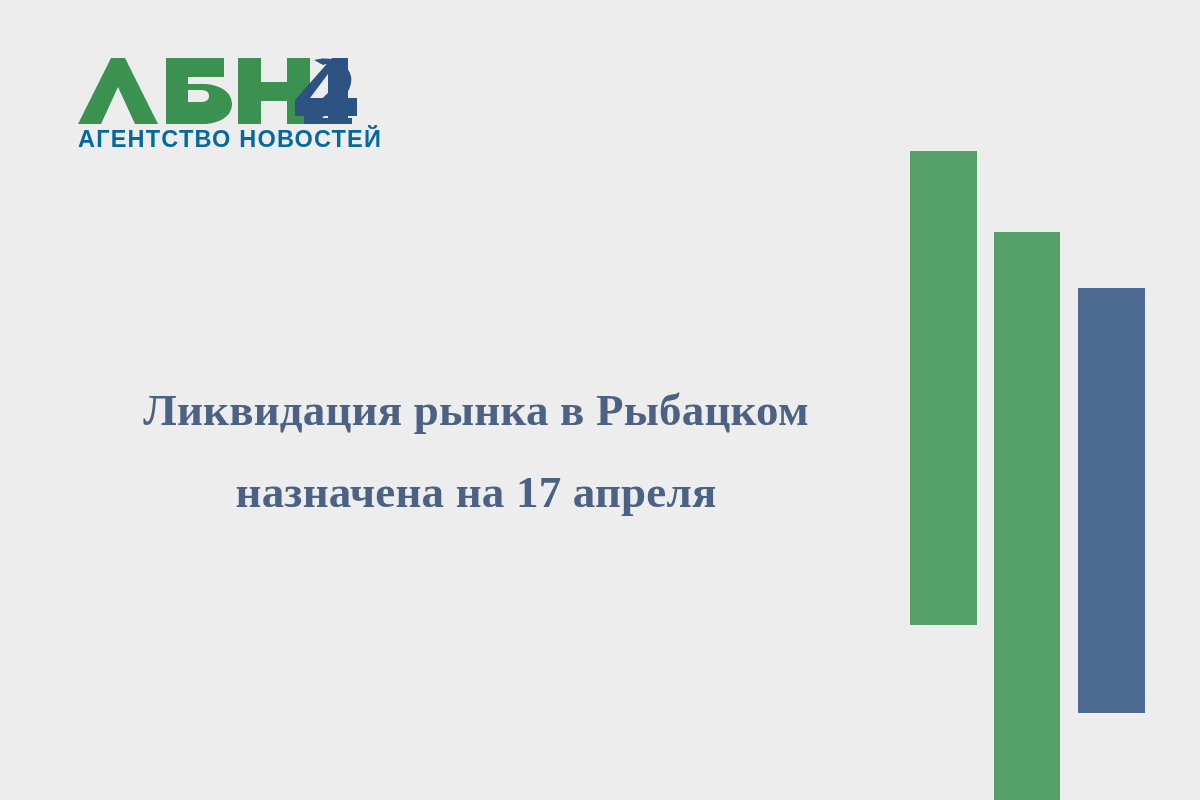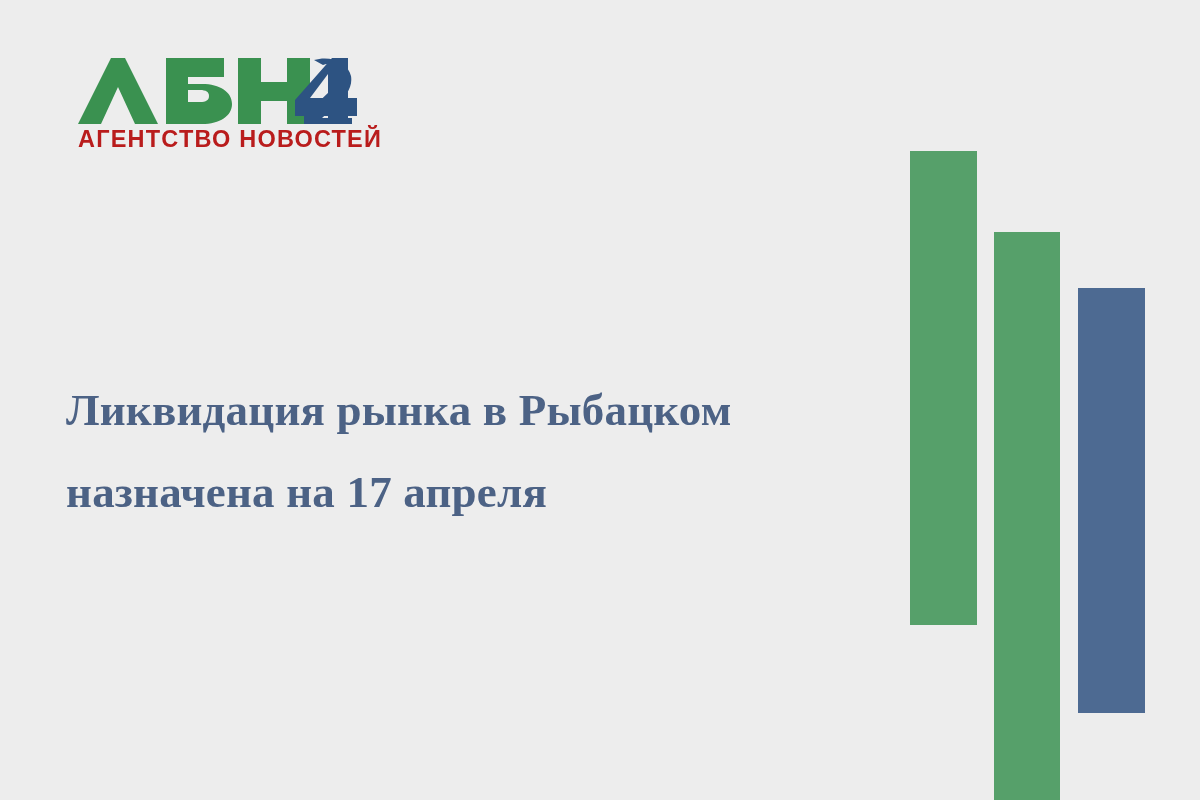--- a/index.html
+++ b/index.html
@@ -65,20 +65,21 @@
     position: absolute;
     left: 66px;
     top: 370px;
     width: 820px;
     font-family: "Liberation Serif", "DejaVu Serif", serif;
     font-size: 45px;
     font-weight: 700;
     line-height: 1.82;
     color: #4c6285;
     letter-spacing: 0.2px;
+    text-align: center;
   }
 </style>
 </head>
 <body style="background: rgb(237, 237, 237);">
 
 <div class="card" style="background: rgb(237, 237, 237);">
 
   <div class="bars">
     <div class="bar" id="bar-1" style="left: 910px; top: 151px; width: 67px; height: 474px; background: rgb(86, 160, 106);"></div>
     <div class="bar" id="bar-2" style="left: 994px; top: 232px; width: 66px; height: 568px; background: rgb(86, 160, 106);"></div>
@@ -94,21 +95,21 @@
                M110 44 h12 c6 0 9 -2 9 -6 c0 -4 -3 -6 -9 -6 h-12 Z" fill="#3a9150"></path>
 
       <path d="M160 0 h23 v24 h26 V0 h23 v66 h-23 V43 h-26 v23 h-23 Z" fill="#3a9150"></path>
 
       <path d="M241 2 c16 -5 34 2 37 16 c2 12 -6 21 -16 30 l-13 12 h30 v6 h-48 v-8
                l26 -25 c7 -7 11 -13 10 -19 c-1 -7 -9 -10 -17 -7 Z" fill="#2d5382" transform="translate(-5,0) scale(1.0)"></path>
 
       <path d="M268 0 h16 v40 h9 v18 h-9 v8 h-20 v-8 h-33 v-16 Z
                M264 40 V16 l-18 24 Z" fill="#2d5382" transform="translate(-14,0)"></path>
     </svg>
-    <span class="logo-sub" style="color: #b91c1c;">АГЕНТСТВО НОВОСТЕЙ</span>
+    <span class="logo-sub" style="color: #0369a1;">АГЕНТСТВО НОВОСТЕЙ</span>
   </div>
 
   <div class="headline" style="color: rgb(76, 98, 133);">
     <span>Ликвидация рынка в Рыбацком</span><br>
     <span>назначена на 17 апреля</span>
   </div>
 
 </div>
 
 </body></html>

